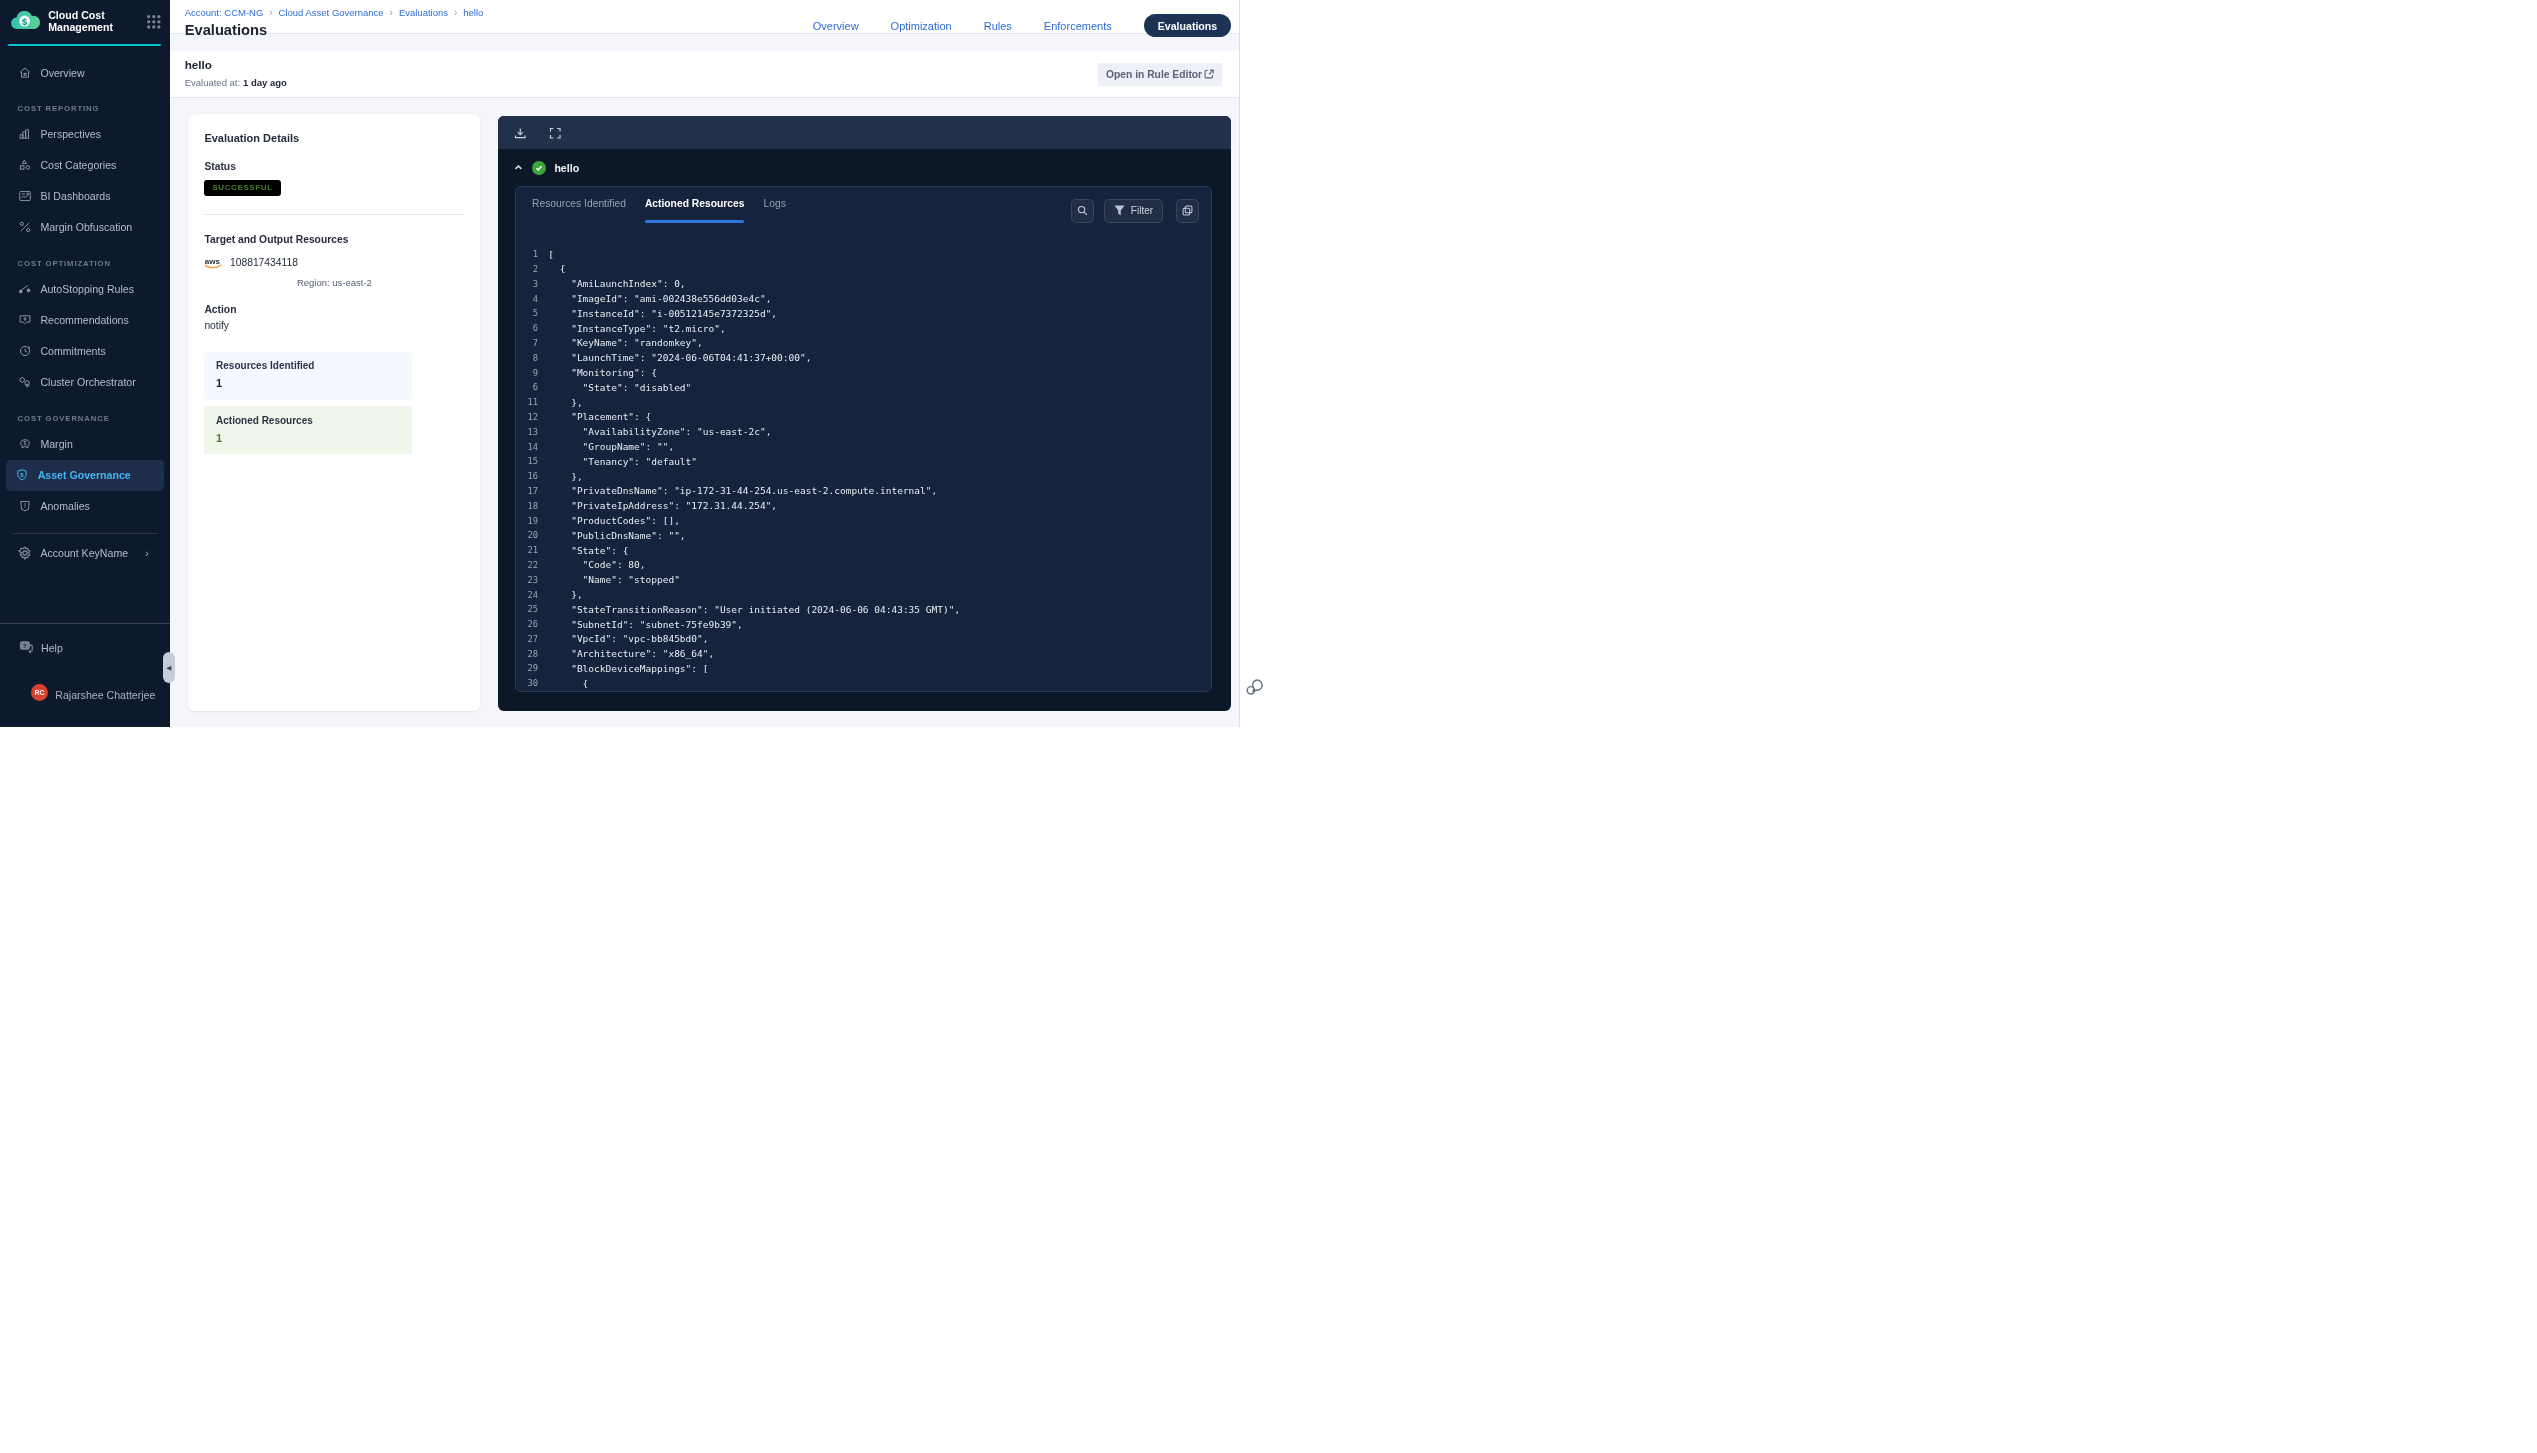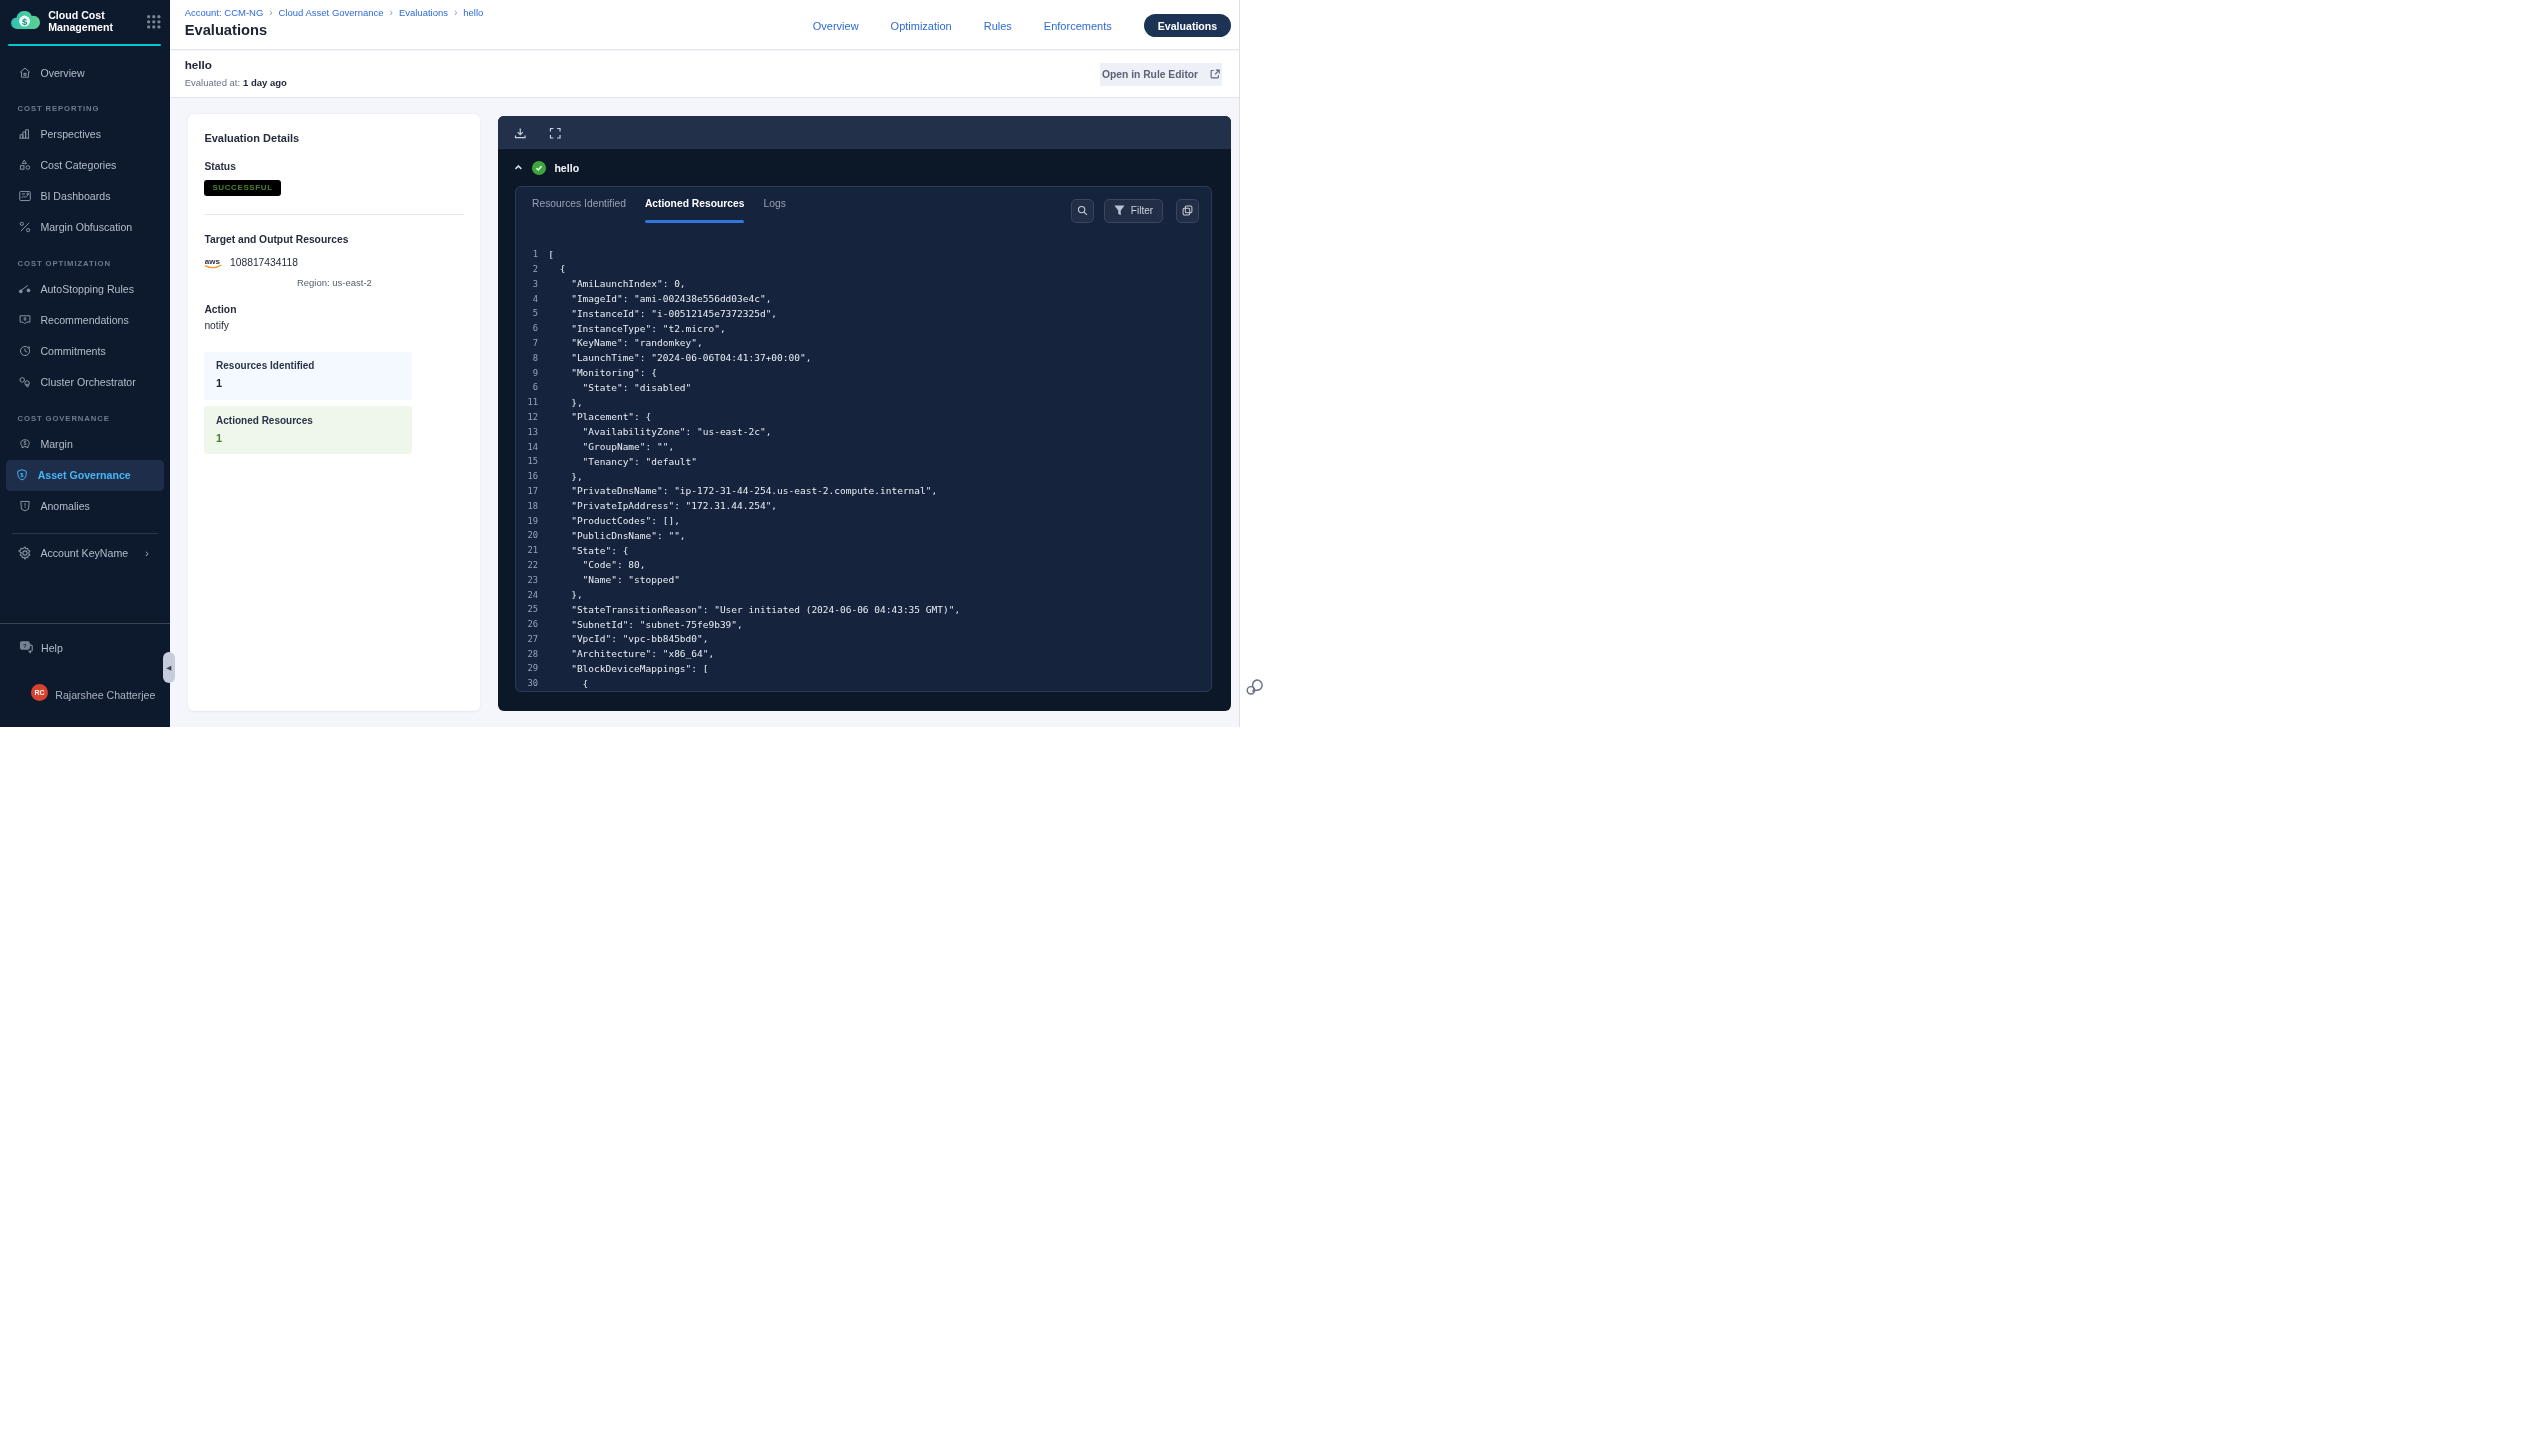--- a/index.html
+++ b/index.html
@@ -31,34 +31,34 @@
   .user-name { font-size:10.6px; color:#aab1c0; }
   .collapse-handle { position:absolute; left:163px; top:652px; width:11.7px; height:31px; background:#c7ccdb; border-radius:6.6px; z-index:6; display:flex; align-items:center; justify-content:center; cursor:pointer; }
   .collapse-handle span { color:#3a4150; font-size:6.6px; }
 
   
   .right-gutter { position:absolute; left:1239px; top:0; width:29px; height:727px; background:#ffffff; border-left:0.7px solid #dcdfe8; z-index:4; }
   .chat-fab { position:absolute; left:5.1px; top:677px; width:20px; height:20px; cursor:pointer; color:#6b7287; }
 
   
   .main { position:absolute; left:170px; top:0; width:1070px; height:727px; background:#f4f6fb; }
-  .topbar { position:absolute; left:0; top:0; width:100%; height:50px; background:#fff; border-bottom:0.7px solid #e3e6ee; }
+  .topbar { position:absolute; left:0; top:0; width:100%; height:34px; background:#fff; border-bottom:0.7px solid #e3e6ee; }
   .breadcrumb { position:absolute; left:14.7px; top:7.3px; font-size:9.5px; display:flex; align-items:center; gap:5.9px; }
   .crumb { color:#2e6bd6; cursor:pointer; }
   .crumb-sep { color:#949cae; font-size:10.3px; }
   .page-title { position:absolute; left:14.7px; top:22px; font-size:14.7px; font-weight:800; color:#1d2331; }
   .module-nav { position:absolute; right:8.8px; top:0; height:51px; display:flex; align-items:center; gap:32px; }
   .mod-link { color:#2e6bd6; font-size:11px; cursor:pointer; }
   .mod-link.pill { background:#1d3356; color:#fff; font-size:10.6px; font-weight:600; padding:5.9px 14px; border-radius:12.5px; }
 
   .subheader { position:absolute; left:0; top:51px; width:100%; height:47px; background:#fff; border-bottom:0.7px solid #e3e6ee; }
   .eval-name { position:absolute; left:14.7px; top:6.6px; font-size:11.7px; font-weight:700; color:#22283a; }
   .eval-at { position:absolute; left:14.7px; top:26.4px; font-size:9.5px; color:#6a7286; }
   .eval-at b { color:#22283a; font-weight:700; margin-left:2.9px; }
-  .rule-editor-btn { position:absolute; right:17.6px; top:11.7px; height:23.5px; background:#eef0f7; border:none; border-radius:0; padding:0 2px; font-family:inherit; font-size:10.3px; font-weight:700; color:#5b6377; display:flex; align-items:center; gap:12px; cursor:pointer; }
+  .rule-editor-btn { position:absolute; right:17.6px; top:11.7px; height:23.5px; background:#eef0f7; border:none; border-radius:0; padding:0 8px; font-family:inherit; font-size:10.3px; font-weight:700; color:#5b6377; display:flex; align-items:center; gap:2px; cursor:pointer; }
 
   .content { position:absolute; left:0; top:98px; width:100%; height:629px; background:#f4f6fb; }
 
   
   .details-card { position:absolute; left:18.4px; top:16px; width:292px; height:597px; background:#fff; border-radius:5.9px; box-shadow:0 0.7px 2.2px rgba(20,30,60,.08); padding:17.6px 16px; }
   .dc-title { font-size:11px; font-weight:700; color:#262c3d; margin-bottom:17.6px; }
   .dc-lbl { font-size:10.3px; font-weight:600; color:#2b3142; margin-bottom:7.3px; }
   .status-badge { display:inline-block; background:#000000; color:#47812f; font-size:8px; font-weight:700; letter-spacing:0.6px; padding:3.7px 8px; border-radius:2.9px; margin-bottom:17.6px; }
   .dc-hr { border:none; border-top:0.7px solid #e4e7ee; margin-bottom:19px; }
   .dc-h3 { font-size:10.3px; font-weight:700; color:#262c3d; margin-bottom:11px; }

